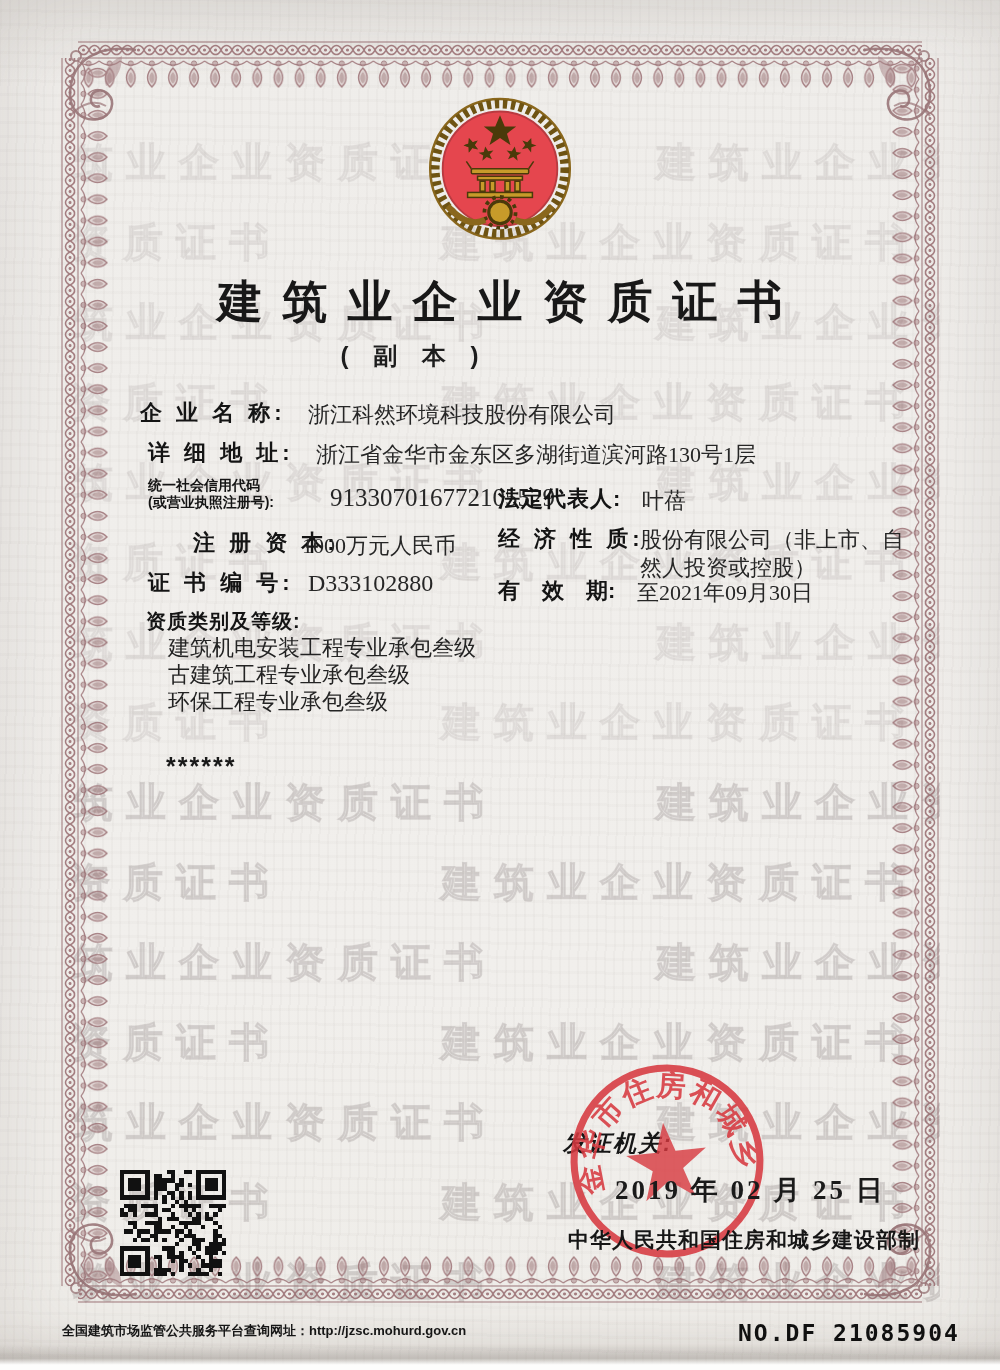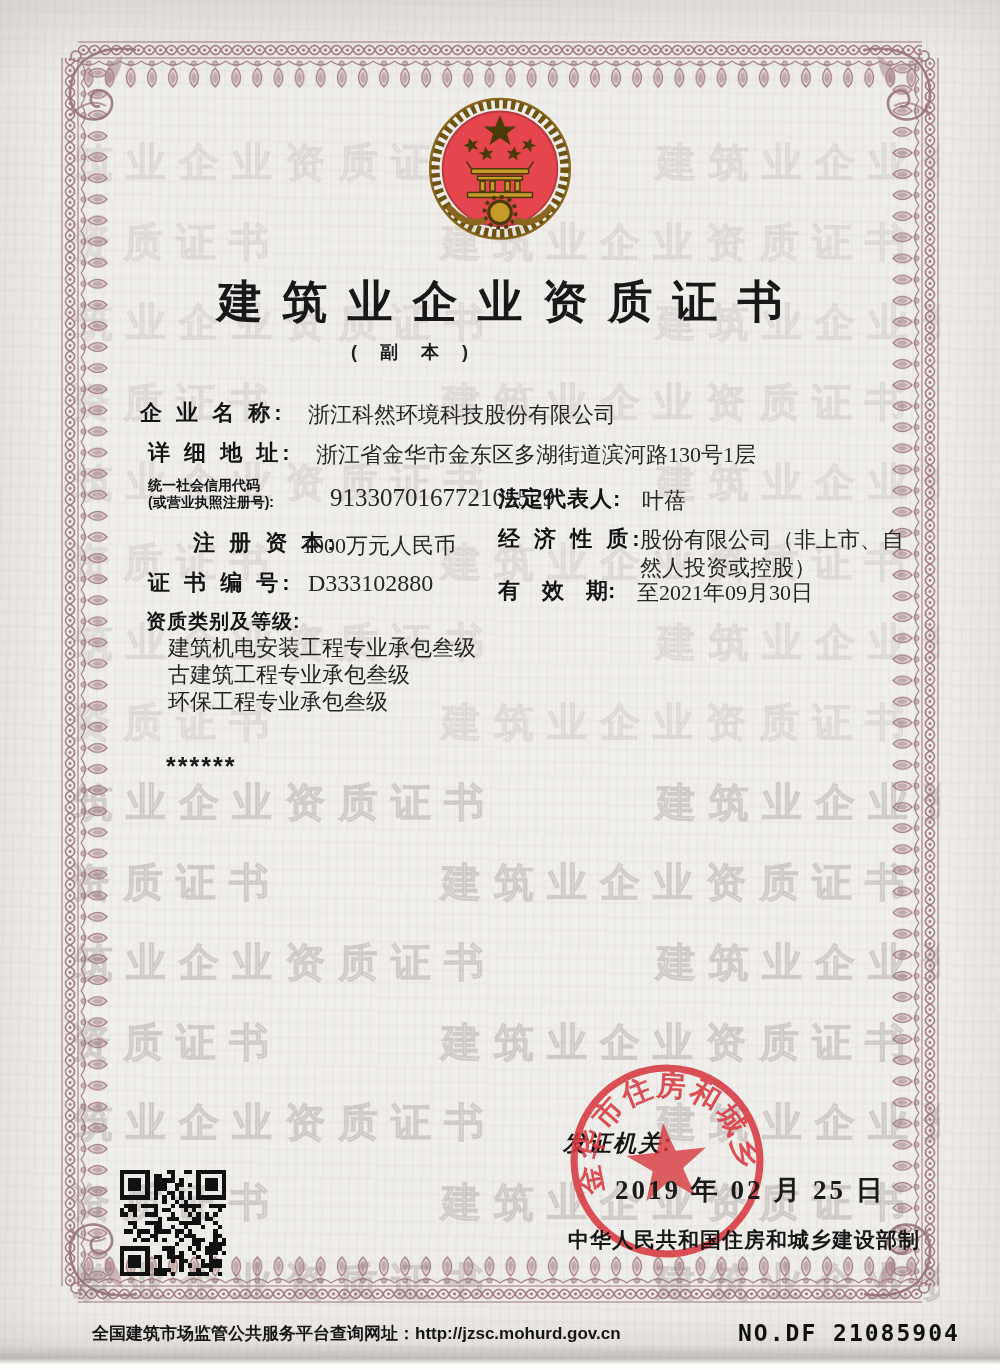--- a/index.html
+++ b/index.html
@@ -11,33 +11,33 @@
       repeating-linear-gradient(91deg, rgba(150,142,136,.05) 0 2px, rgba(255,255,255,0) 2px 9px),
       repeating-linear-gradient(1deg, rgba(150,142,136,.04) 0 3px, rgba(255,255,255,0) 3px 14px),
       linear-gradient(180deg,#efedea 0%,#f1efec 70%,#efede9 96%,#e2ded9 100%);
     box-shadow: inset 0 0 90px rgba(120,112,108,.18);}
   #bottom-curl{position:absolute;left:0;right:0;bottom:0;height:26px;
     background:linear-gradient(180deg, rgba(0,0,0,0) 0%, rgba(130,124,118,.30) 55%, #fdfdfc 80%);}
   .abs{position:absolute;}
   
   .title{left:0;width:1000px;top:272px;text-align:center;font-size:45px;font-weight:700;
          letter-spacing:20px;text-indent:20px;color:#181818;}
-  .subtitle{left:0;width:819px;top:340px;text-align:center;font-size:18px;font-weight:700;
+  .subtitle{left:0;width:819px;top:340px;text-align:center;font-size:24px;font-weight:700;
          letter-spacing:9px;text-indent:9px;color:#1d1d1d;}
   .lbl{font-weight:700;color:#141414;font-size:22px;letter-spacing:4px;white-space:nowrap;}
   .val{font-family:"Liberation Serif","DejaVu Serif",serif;color:#262626;font-size:22px;white-space:nowrap;}
   .small-lbl{font-weight:700;color:#141414;font-size:14px;line-height:16px;white-space:nowrap;}
   .quals{font-family:"Liberation Serif","DejaVu Serif",serif;color:#232323;font-size:22px;line-height:27px;}
   .wm-row{position:absolute;white-space:nowrap;font-size:40px;font-weight:700;letter-spacing:13px;
           color:rgba(128,118,121,.10);-webkit-text-stroke:1px rgba(128,118,121,.20);}
   .issuer{font-weight:700;font-size:23px;letter-spacing:2px;color:#161616;}
   .date{font-family:"Liberation Serif","DejaVu Serif",serif;font-weight:600;font-size:27px;
         letter-spacing:3px;color:#1a1a1a;}
   .madeby{font-weight:700;font-size:21px;letter-spacing:1px;color:#161616;}
-  .footer-left{font-weight:700;font-size:17px;color:#151515;margin-left:30px;}
+  .footer-left{font-weight:700;font-size:13px;color:#151515;}
   .footer-serial{font-family:"DejaVu Sans Mono","Liberation Mono",monospace;font-weight:600;
         font-size:23px;letter-spacing:2px;color:#101010;}
 </style>
 </head>
 <body>
 
 <div id="paper"></div>
 
 <div id="watermarks" style="position:absolute;inset:60px;overflow:hidden;">
     <div class="wm-row" style="top: 75px; left: -40px; opacity: 0.55;">建筑业企业资质证书　　　建筑业企业资质证书　　　建筑业企业资质证书　　　</div>

